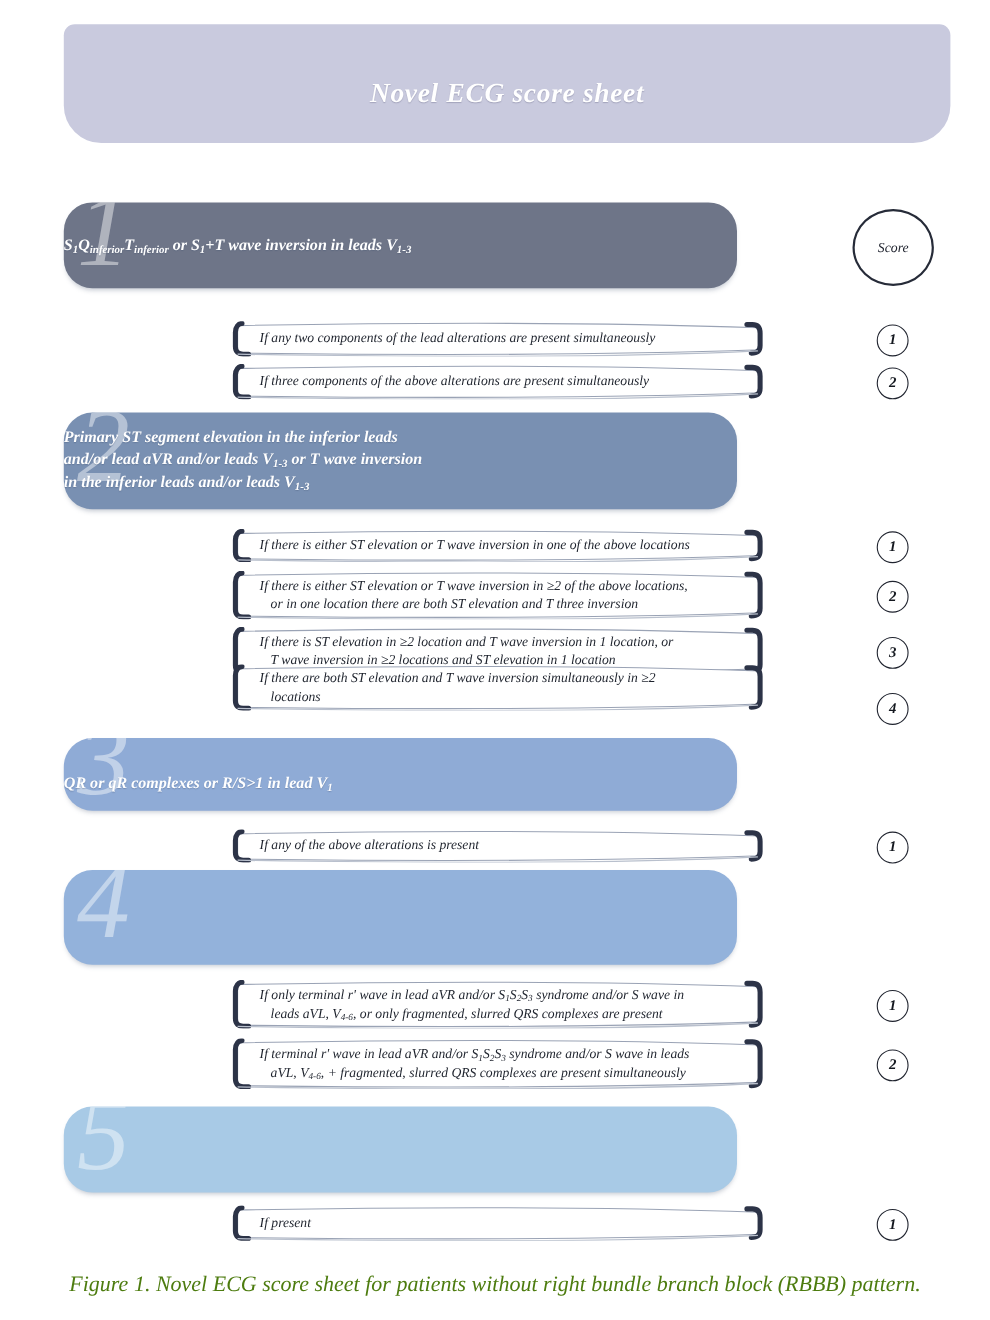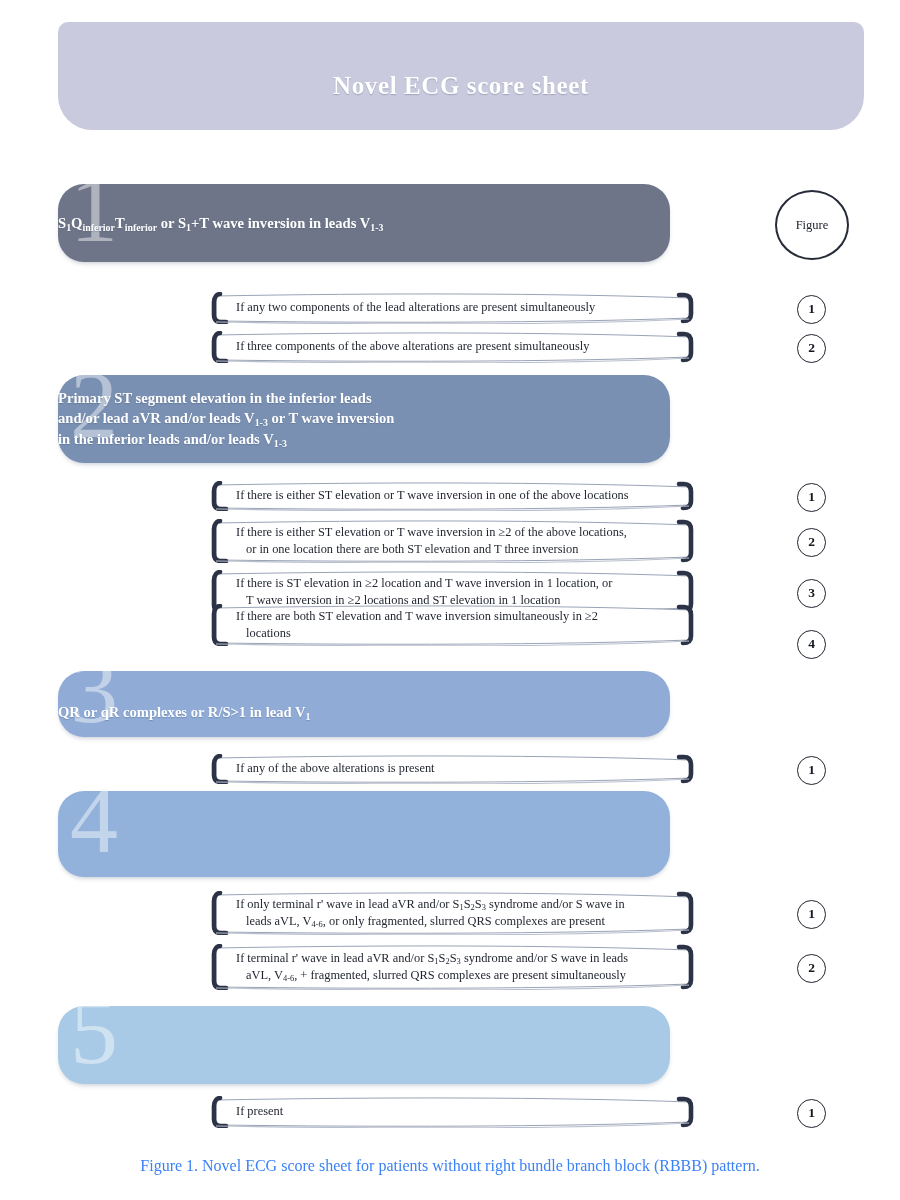--- a/index.html
+++ b/index.html
@@ -2,21 +2,21 @@
 <html><head>
 <meta charset="utf-8">
 <style>
   html,body{margin:0;padding:0;}
   body{
     width:900px;height:1200px;background:#ffffff;
     font-family:"Liberation Serif", serif;
     -webkit-font-smoothing:antialiased;
     overflow:hidden;
   }
-  .page{position:relative;width:900px;height:973px;}
+  .page{position:relative;width:900px;height:973px;font-style:italic;}
 
   
   .banner{
     position:absolute;left:58px;top:22px;width:806px;height:108px;
     background:#c9cade;
     border-radius:10px 10px 34px 34px;
   }
   .banner-title{
     position:absolute;left:0;right:0;top:50px;text-align:center;
     color:#ffffff;font-size:25px;font-weight:bold;
@@ -77,34 +77,34 @@
     display:flex;align-items:center;justify-content:center;
     font-size:13.5px;font-weight:bold;color:#14181f;
     font-family:"Liberation Serif", serif;background:#fff;
   }
 
   sub{font-size:.68em;vertical-align:-.28em;line-height:0;}
 
   
   .caption{
     position:absolute;left:0;right:0;top:1157px;text-align:center;
-    font-size:16px;color:#3b82f6;font-family:"Liberation Serif", serif;
+    font-size:20px;color:#4d7c0f;font-family:"Liberation Serif", serif;
   }
 </style>
 </head>
 <body>
 
 <div class="page">
 
   <div class="banner">
     <div class="banner-title">Novel ECG score sheet</div>
   </div>
 
   <div class="score-circle">
-    <span>Figure</span>
+    <span>Score</span>
   </div>
 
   <div id="sections-root">
       <div class="sec sec1" style="top: 184px; height: 78px;">
         <div class="num" style="top: -23px;">1</div>
         <div class="sec-text" style="padding-top: 28.5px;">S<sub>1</sub>Q<sub>inferior</sub>T<sub>inferior</sub> or S<sub>1</sub>+T wave inversion in leads V<sub>1-3</sub></div>
       </div>
       <div class="crit" style="top: 292px; height: 32px; background: transparent;">
         <svg width="485" height="32" viewBox="0 0 485 32" preserveAspectRatio="none" style="position: absolute; left: 0px; top: 0px;">
           <path d="M6 29 C 169.75 31, 339.5 31, 480 26 L 480 6 C 339.5 1, 169.75 1, 6 4 Z" fill="#ffffff" stroke="#9aa3b5" stroke-width="1"></path>

